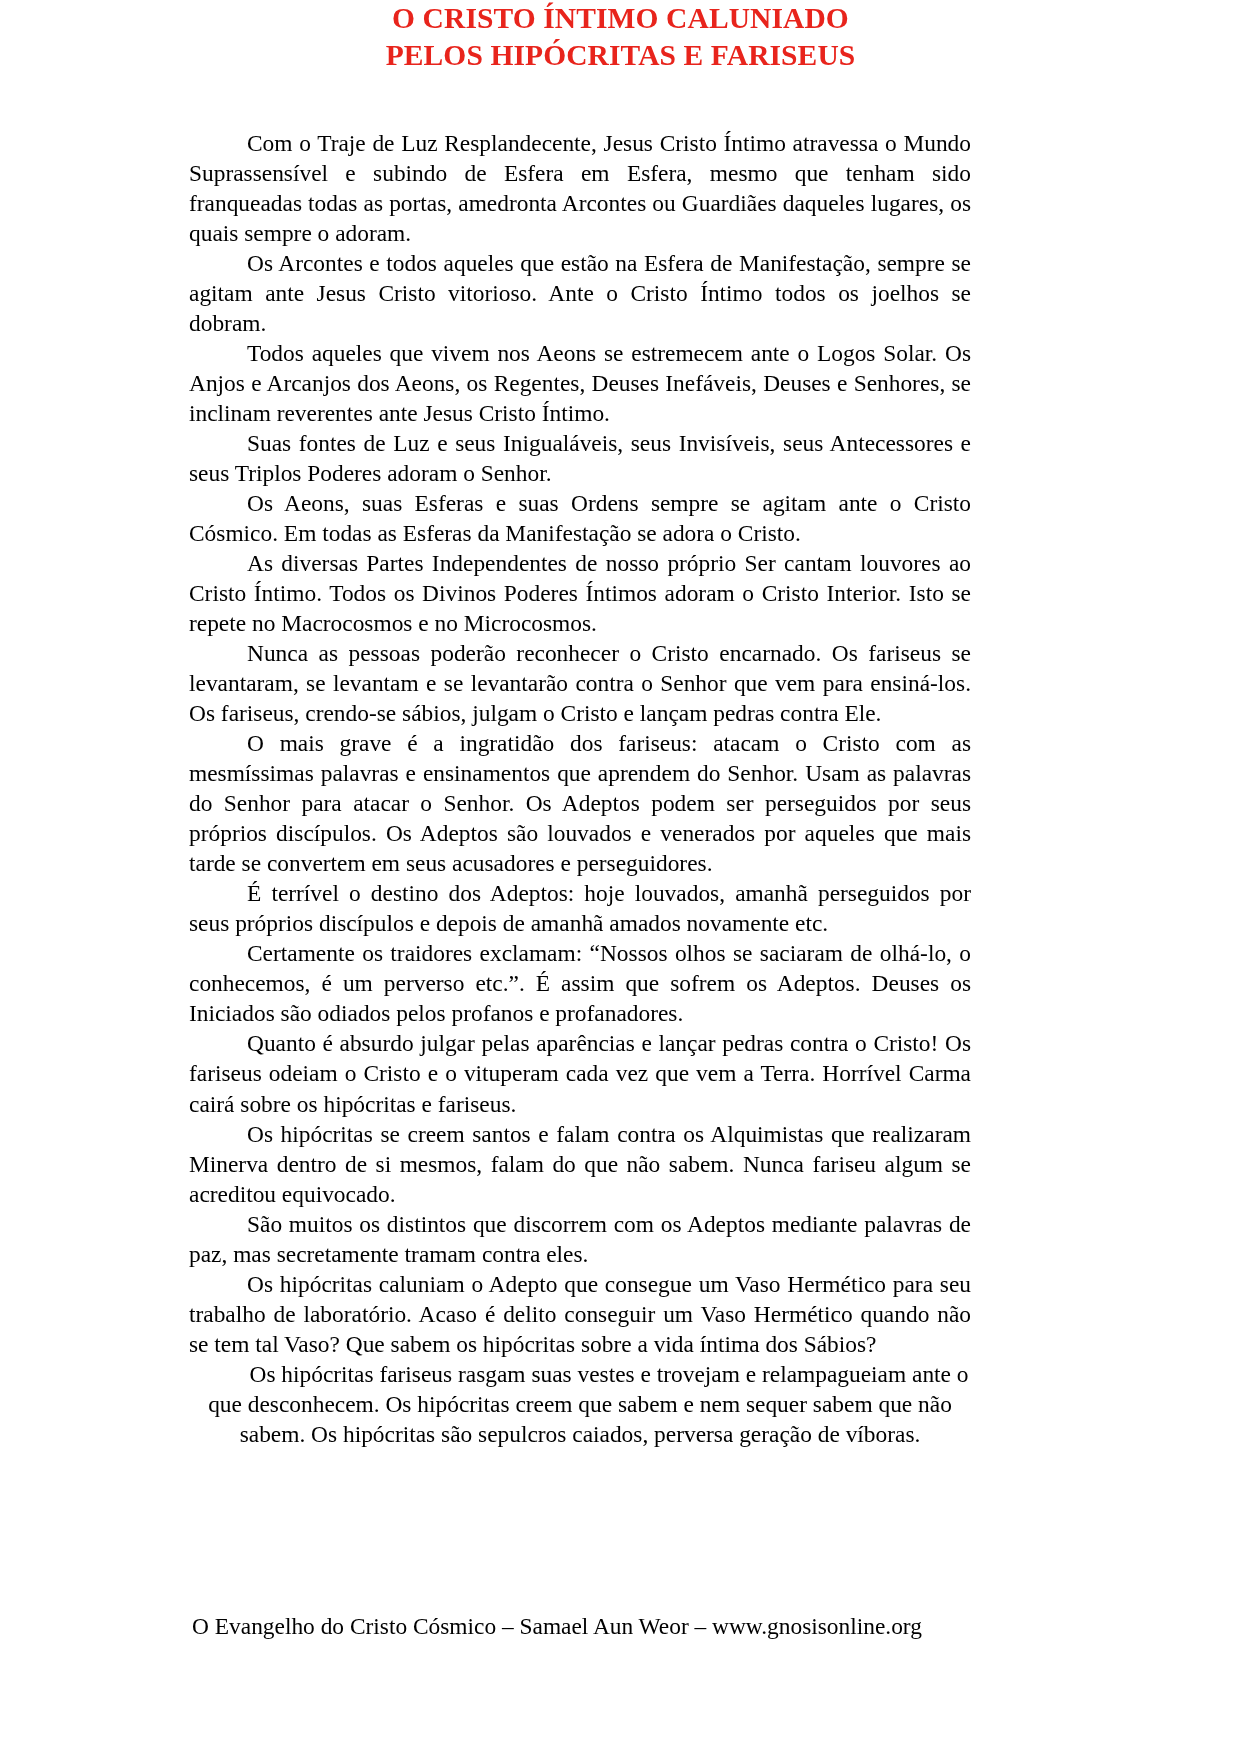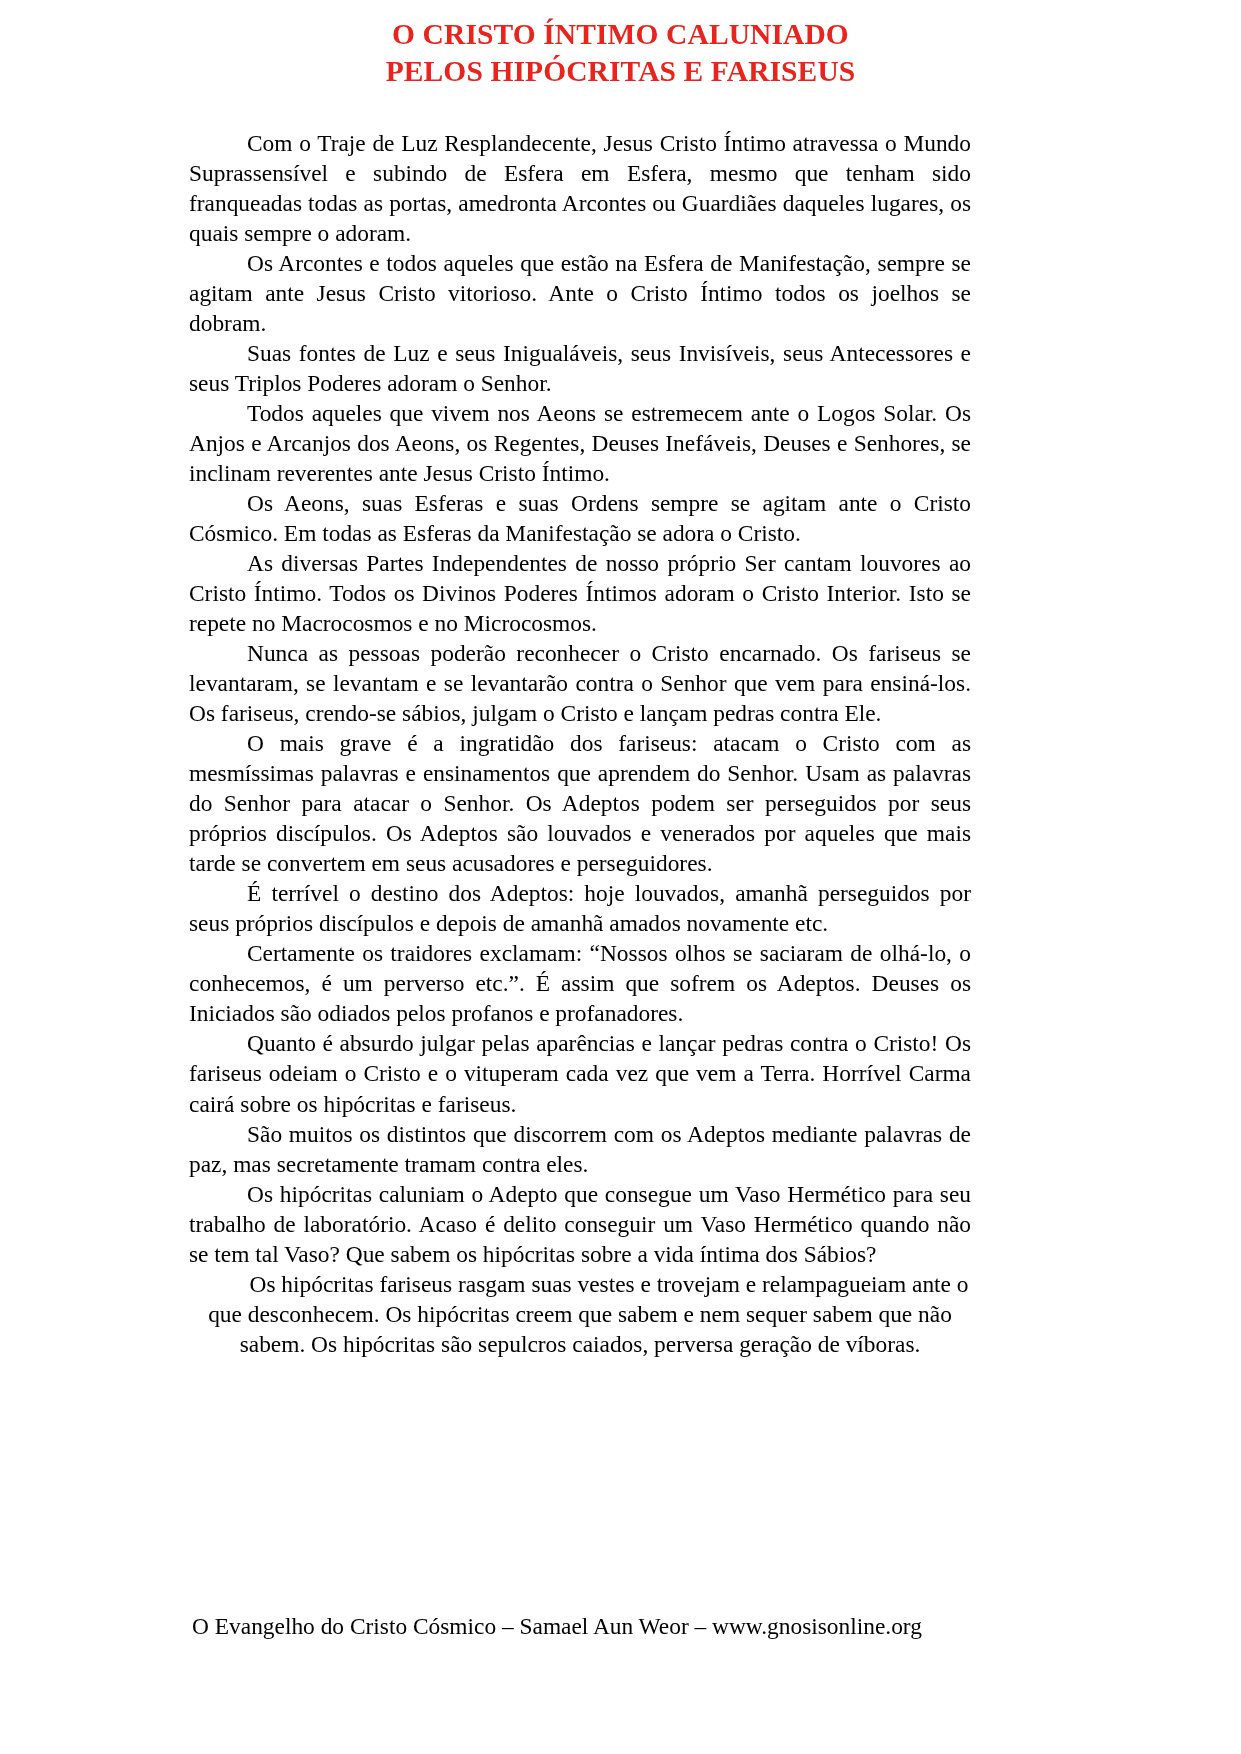--- a/index.html
+++ b/index.html
@@ -12,21 +12,21 @@
     height: 1754px;
     font-family: "Liberation Serif", "DejaVu Serif", serif;
     color: #000000;
     -webkit-font-smoothing: antialiased;
   }
   .page {
     position: relative;
     width: 1241px;
     height: 1754px;
     box-sizing: border-box;
-    padding: 16px;
+    padding: 0;
     overflow: hidden;
   }
   .content {
     position: absolute;
     left: 166px;
     top: 128px;
     width: 782px;
     margin-left: 23px;
   }
   .doc-title {
@@ -74,29 +74,30 @@
 
   <h1 class="doc-title">
     <span class="t-line">O CRISTO ÍNTIMO CALUNIADO</span>
     <span class="t-line">PELOS HIPÓCRITAS E FARISEUS</span>
   </h1>
 
   <div class="content">
     <div class="body-block">
       <p class="para">Com o Traje de Luz Resplandecente, Jesus Cristo Íntimo atravessa o Mundo Suprassensível  e subindo de Esfera em Esfera, mesmo que tenham sido franqueadas todas as portas, amedronta Arcontes ou Guardiães daqueles lugares, os quais sempre o adoram.</p>
       <p class="para">Os Arcontes e todos aqueles que estão na Esfera de Manifestação, sempre se agitam ante Jesus Cristo vitorioso. Ante o Cristo Íntimo todos os joelhos se dobram.</p>
+      <p class="para">Todos aqueles que vivem nos Aeons se estremecem ante o Logos Solar. Os Anjos e Arcanjos dos Aeons, os Regentes, Deuses Inefáveis, Deuses e Senhores, se inclinam reverentes ante Jesus Cristo Íntimo.</p>
       <p class="para">Suas fontes de Luz e seus Inigualáveis, seus Invisíveis, seus Antecessores e seus Triplos Poderes adoram o Senhor.</p>
-      <p class="para">Todos aqueles que vivem nos Aeons se estremecem ante o Logos Solar. Os Anjos e Arcanjos dos Aeons, os Regentes, Deuses Inefáveis, Deuses e Senhores, se inclinam reverentes ante Jesus Cristo Íntimo.</p>
       <p class="para">Os Aeons, suas Esferas e suas Ordens sempre se agitam ante o Cristo Cósmico. Em todas as Esferas da Manifestação se adora o Cristo.</p>
       <p class="para">As diversas Partes Independentes de nosso próprio Ser cantam louvores ao Cristo Íntimo. Todos os Divinos Poderes Íntimos adoram o Cristo Interior.  Isto se repete no Macrocosmos e no Microcosmos.</p>
       <p class="para">Nunca as pessoas poderão reconhecer o Cristo encarnado.  Os fariseus se levantaram, se levantam e se levantarão contra o Senhor que vem para ensiná-los. Os fariseus, crendo-se sábios, julgam o Cristo e lançam pedras contra Ele.</p>
       <p class="para">O mais grave é a ingratidão dos fariseus: atacam o Cristo com as mesmíssimas palavras e ensinamentos que aprendem do Senhor. Usam as palavras do Senhor para atacar o Senhor. Os Adeptos podem ser perseguidos por seus próprios discípulos.  Os Adeptos são louvados e venerados por aqueles que mais tarde se convertem em seus acusadores e perseguidores.</p>
       <p class="para">É terrível o destino dos Adeptos: hoje louvados, amanhã perseguidos por seus próprios discípulos e depois de amanhã amados novamente etc.</p>
       <p class="para">Certamente os traidores exclamam: “Nossos olhos se saciaram de olhá-lo, o conhecemos, é um perverso etc.”.  É assim que sofrem os Adeptos. Deuses os Iniciados são odiados pelos profanos  e profanadores.</p>
       <p class="para">Quanto é absurdo julgar pelas aparências e lançar pedras contra o Cristo! Os fariseus odeiam o Cristo e o vituperam cada vez que vem a Terra. Horrível Carma cairá sobre os hipócritas e fariseus.</p>
+      <p class="para">Os hipócritas se creem santos e falam contra os Alquimistas que realizaram Minerva dentro de si mesmos, falam do que não sabem. Nunca fariseu algum se acreditou equivocado.</p>
       <p class="para">São muitos os distintos que discorrem com os Adeptos mediante palavras de paz, mas secretamente tramam contra eles.</p>
       <p class="para">Os hipócritas caluniam o Adepto que consegue um Vaso Hermético para seu trabalho de laboratório. Acaso é delito conseguir um Vaso Hermético quando não se tem tal Vaso?  Que sabem os hipócritas sobre a vida íntima dos Sábios?</p>
       <p class="para">Os hipócritas fariseus rasgam suas vestes e trovejam e relampagueiam ante o que desconhecem. Os hipócritas creem que sabem e nem sequer sabem que não sabem. Os hipócritas são sepulcros caiados, perversa geração de víboras.</p>
     </div>
   </div>
 
   <div class="footer">O Evangelho do Cristo Cósmico – Samael Aun Weor – www.gnosisonline.org</div>
 
 </div>
 

